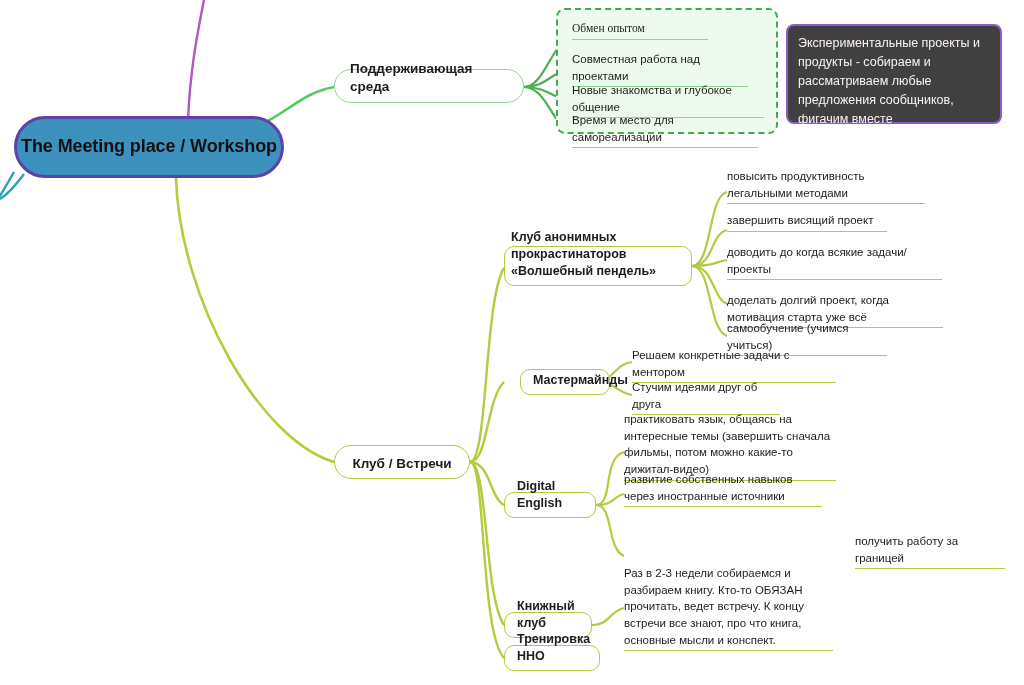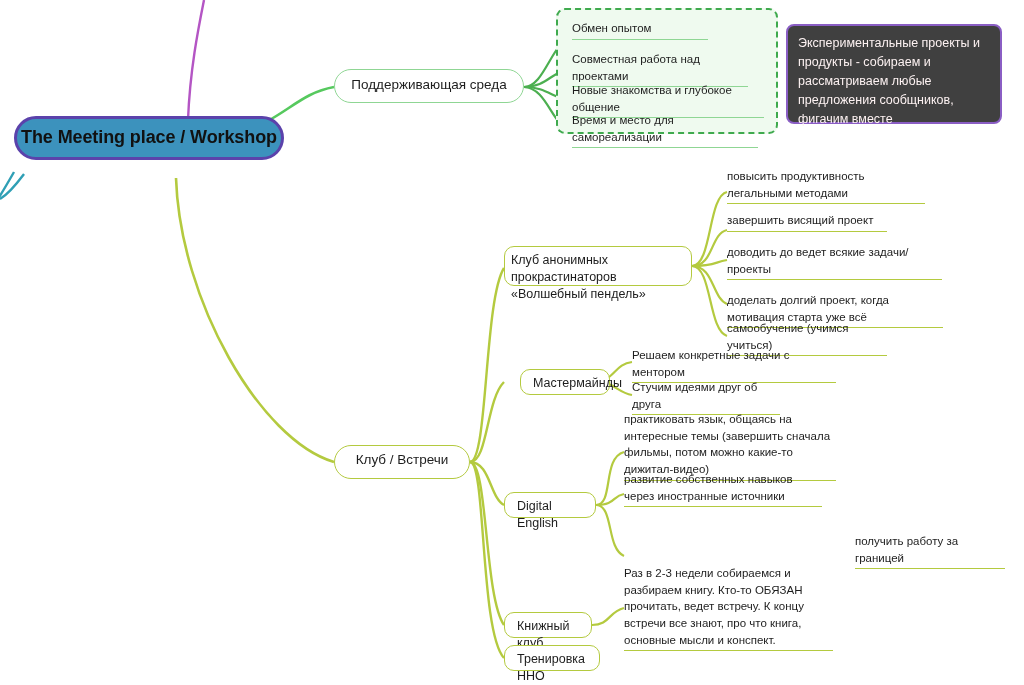--- a/index.html
+++ b/index.html
@@ -27,21 +27,21 @@
     height: 685px;
     pointer-events: none;
   }
 
   
   .central-node {
     position: absolute;
     left: 14px;
     top: 116px;
     width: 270px;
-    height: 44px;
+    height: 62px;
     background: #3c92bd;
     border: 3px solid #5b42ab;
     border-radius: 34px;
     display: flex;
     align-items: center;
     justify-content: center;
     box-sizing: border-box;
     z-index: 5;
   }
   .central-node .label {
@@ -52,22 +52,23 @@
     text-align: center;
     letter-spacing: -0.1px;
   }
 
   
   .node {
     position: absolute;
     box-sizing: border-box;
     background: #ffffff;
     display: flex;
-    align-items: flex-start;
+    align-items: flex-end;
     z-index: 4;
+    font-weight: bold;
   }
   .node .label {
     color: #1d1d1d;
     font-size: 12.5px;
     line-height: 1.35;
   }
   .node-green {
     border: 1.7px solid #8fd694;
     border-radius: 22px;
     padding: 6px 15px;
@@ -135,21 +136,21 @@
     padding-bottom: 2px;
   }
   .leaf .rule {
     display: block;
     height: 0;
     border-top: 1.8px solid #8fd694;
   }
   .leaf-olive .rule { border-top-color: #b4ca3f; }
 
   
-  #leaf-s0 { left: 572px; top: 20px;  width: 136px; }
+  #leaf-s0 { left: 572px; top: 20px;  width: 136px; font-family: Liberation Serif, serif; }
   #leaf-s1 { left: 572px; top: 51px;  width: 176px; }
   #leaf-s2 { left: 572px; top: 82px;  width: 192px; }
   #leaf-s3 { left: 572px; top: 112px; width: 186px; }
 
   
   #leaf-p0 { left: 727px; top: 168px; width: 198px; }
   #leaf-p1 { left: 727px; top: 212px; width: 160px; }
   #leaf-p2 { left: 727px; top: 244px; width: 215px; }
   #leaf-p3 { left: 727px; top: 292px; width: 216px; }
   #leaf-p4 { left: 727px; top: 320px; width: 160px; }
@@ -265,21 +266,21 @@
 
   <div class="leaf leaf-olive" id="leaf-p0">
     <span class="label">повысить продуктивность легальными методами</span>
     <span class="rule"></span>
   </div>
   <div class="leaf leaf-olive" id="leaf-p1">
     <span class="label">завершить висящий проект</span>
     <span class="rule"></span>
   </div>
   <div class="leaf leaf-olive" id="leaf-p2">
-    <span class="label">доводить до ведет всякие задачи/проекты</span>
+    <span class="label">доводить до когда всякие задачи/проекты</span>
     <span class="rule"></span>
   </div>
   <div class="leaf leaf-olive" id="leaf-p3">
     <span class="label">доделать долгий проект, когда мотивация старта уже всё</span>
     <span class="rule"></span>
   </div>
   <div class="leaf leaf-olive" id="leaf-p4">
     <span class="label">самообучение (учимся учиться)</span>
     <span class="rule"></span>
   </div>

